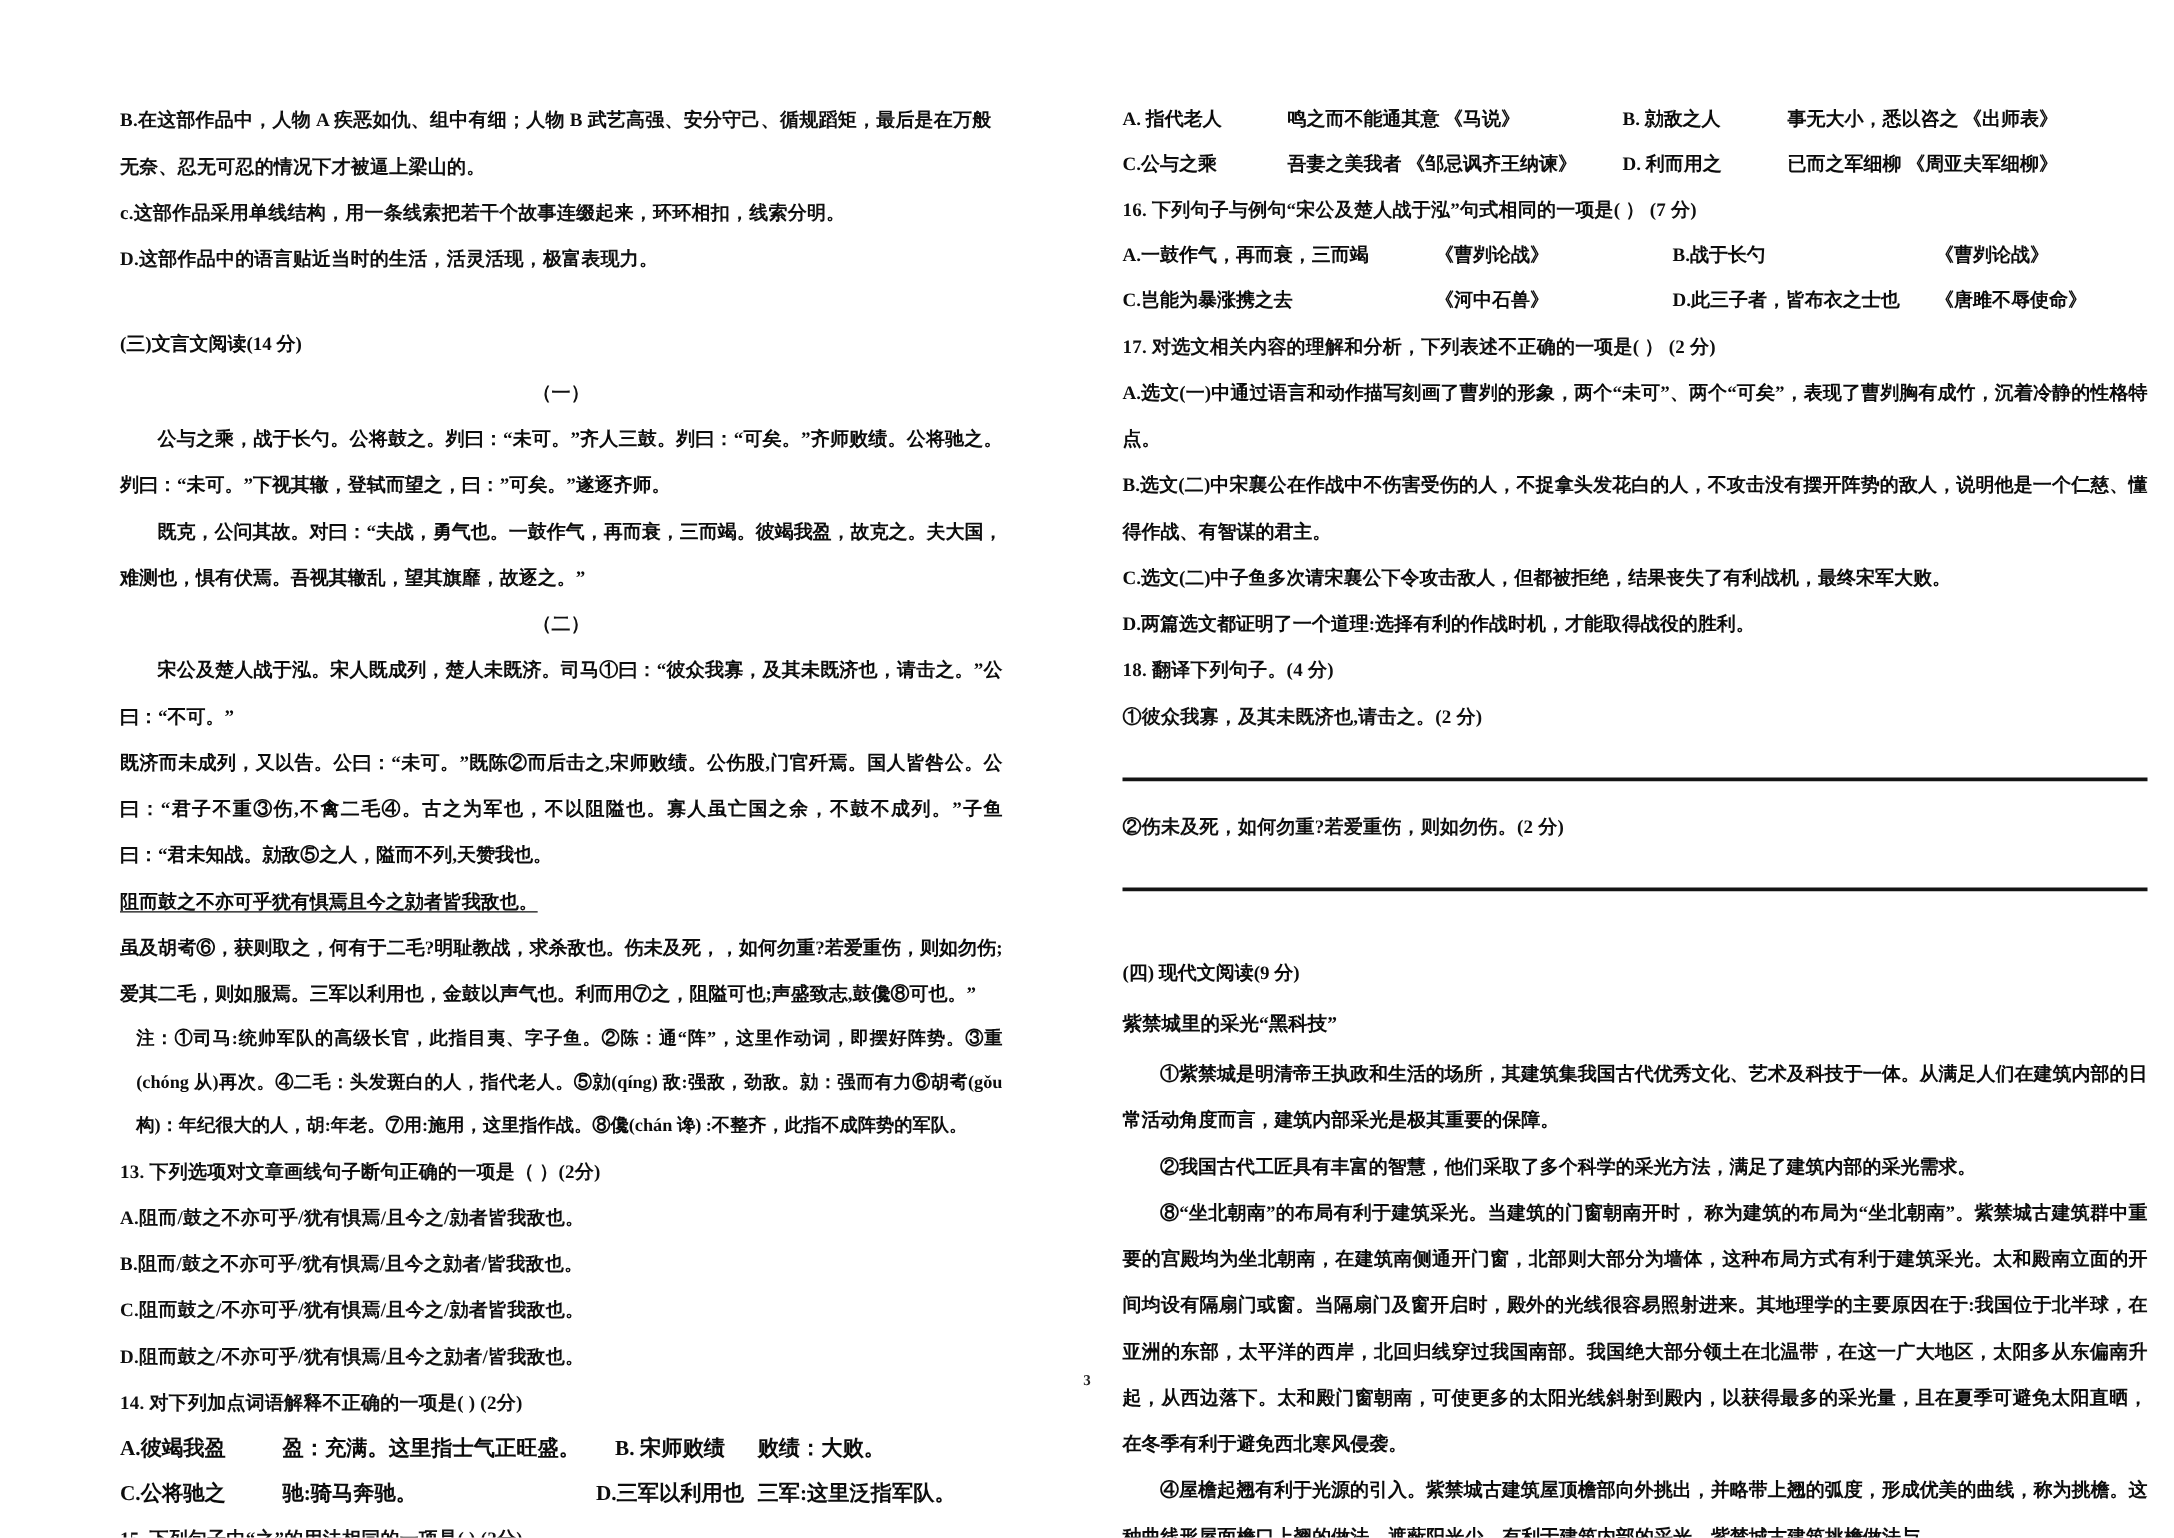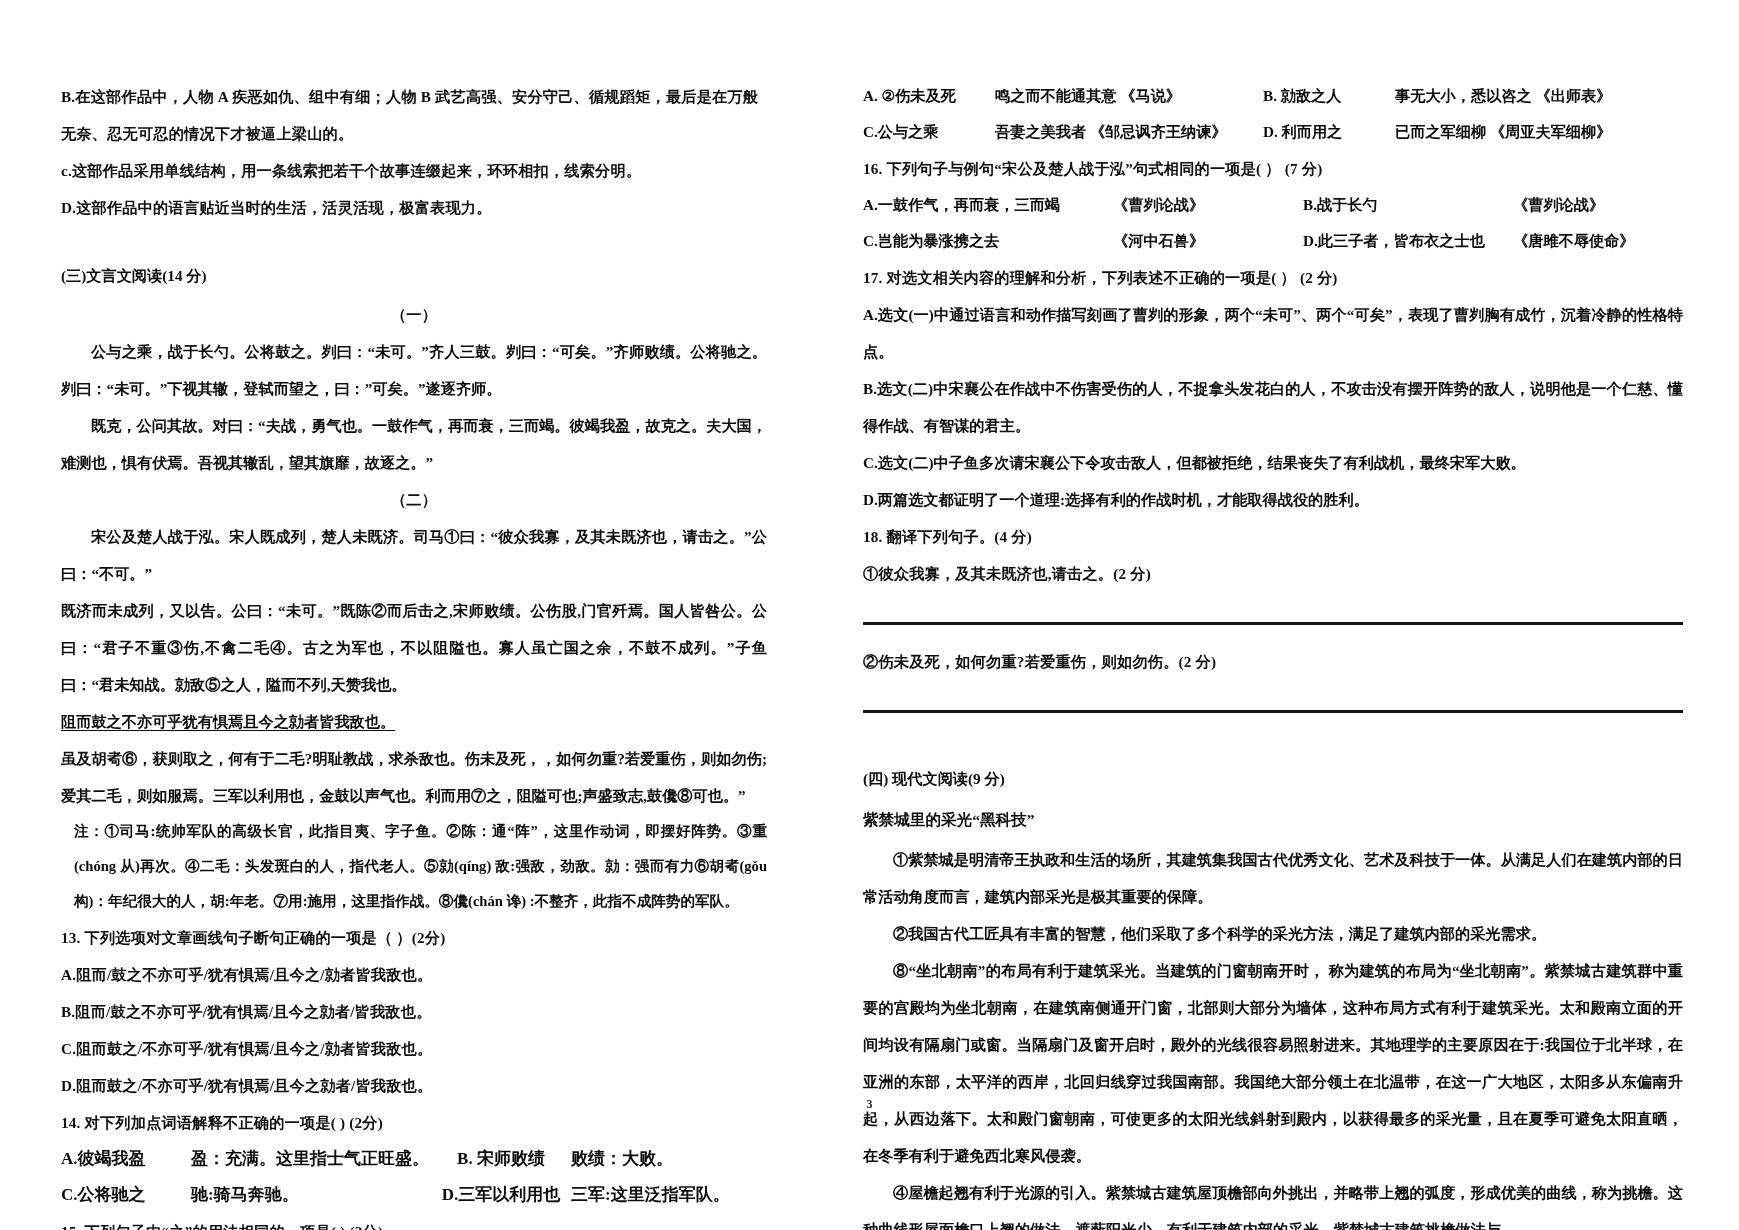--- a/index.html
+++ b/index.html
@@ -7,21 +7,21 @@
     width:1739px;height:1230px;
     background:#ffffff;
     font-family:"Liberation Serif","DejaVu Serif",serif;
     color:#0c0c0c;
     overflow:hidden;
   }
   .page{
     position:relative;
     width:1739px;height:1230px;
     box-sizing:border-box;
-    padding:78px 62px 0 61px;
+    padding:78px 62px 0 96px;
     display:flex;
     gap:96px;
   }
   .col{
     width:706px;
     flex:0 0 706px;
   }
   .col.right{width:820px;flex:0 0 820px;}
 
   
@@ -170,21 +170,21 @@
       <span class="q14d">三军:这里泛指军队。</span>
     </div>
 
     <div class="ln">15. 下列句子中“之”的用法相同的一项是(        ) (2分)</div>
 
   </div>
 
   <div class="col right">
 
     <div class="opt-row2">
-      <span class="o-lead">A. ②伤未及死</span>
+      <span class="o-lead">A. 指代老人</span>
       <span class="o-mid">鸣之而不能通其意 《马说》</span>
       <span class="o-lead2">B. 勍敌之人</span>
       <span class="o-mid2">事无大小，悉以咨之 《出师表》</span>
     </div>
 
     <div class="opt-row2">
       <span class="o-lead">C.公与之乘</span>
       <span class="o-mid">吾妻之美我者 《邹忌讽齐王纳谏》</span>
       <span class="o-lead2">D. 利而用之</span>
       <span class="o-mid2">已而之军细柳 《周亚夫军细柳》</span>

